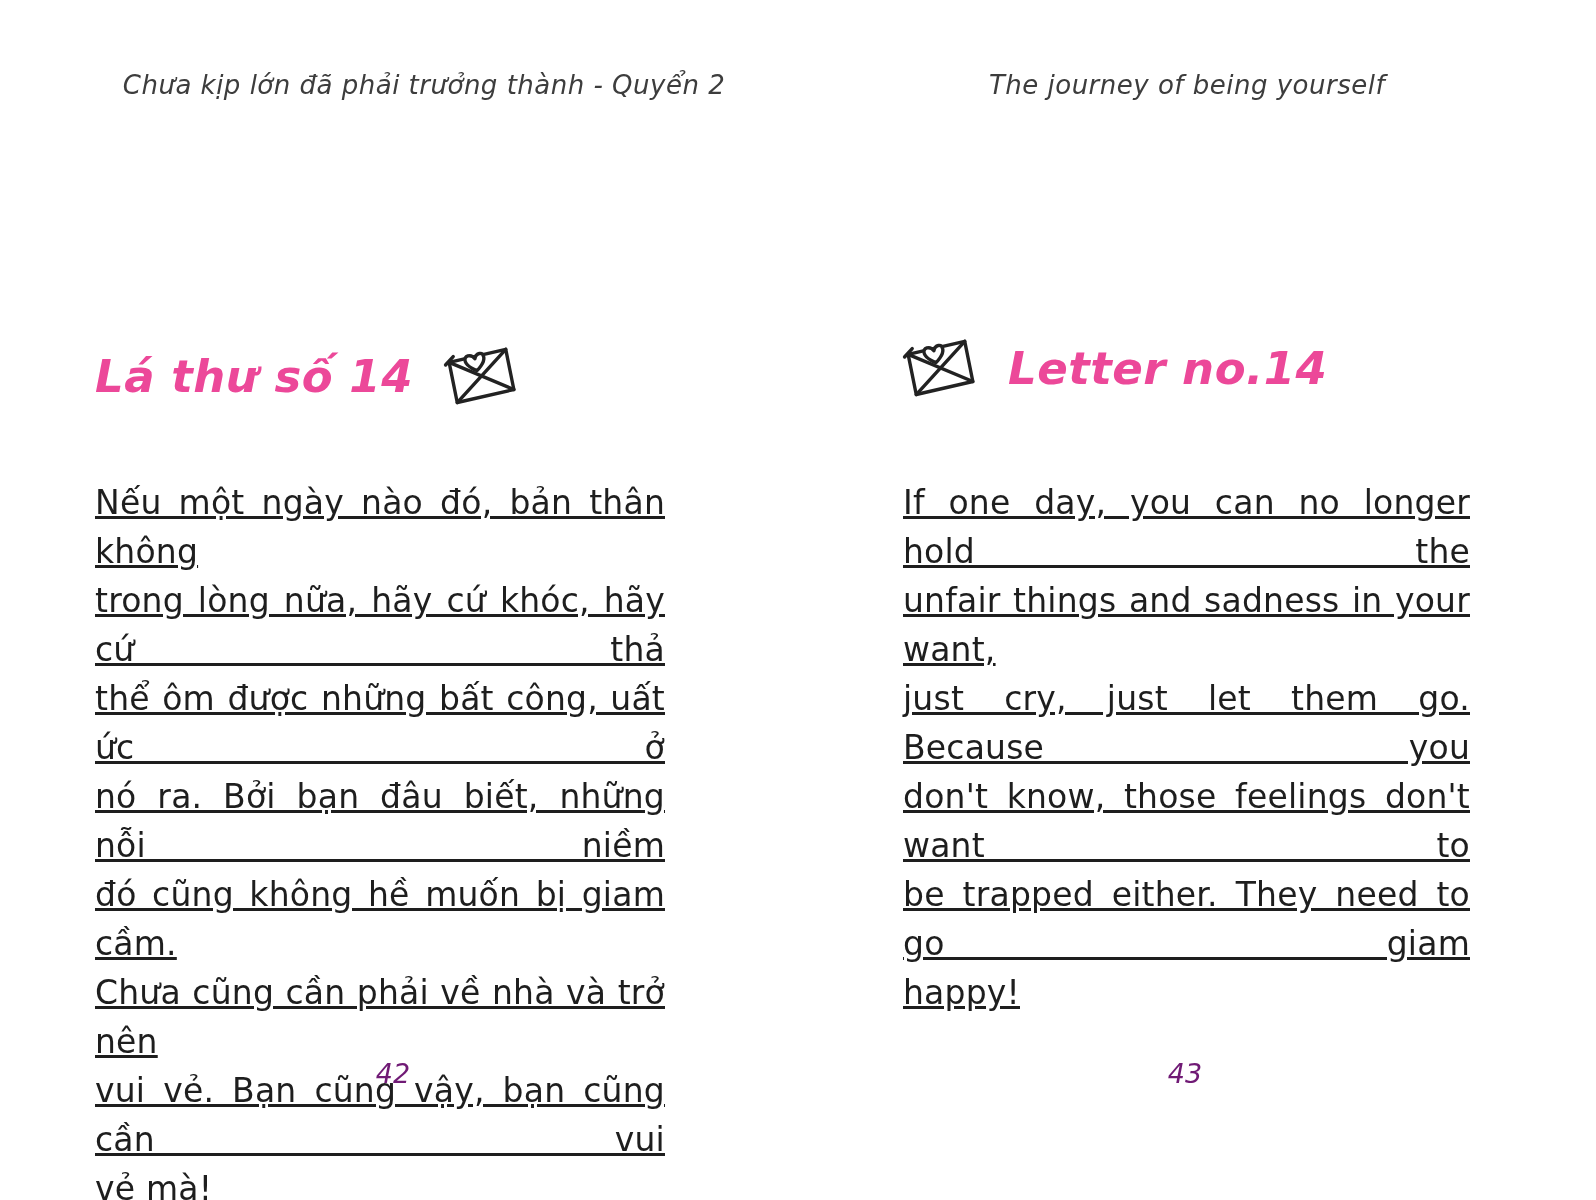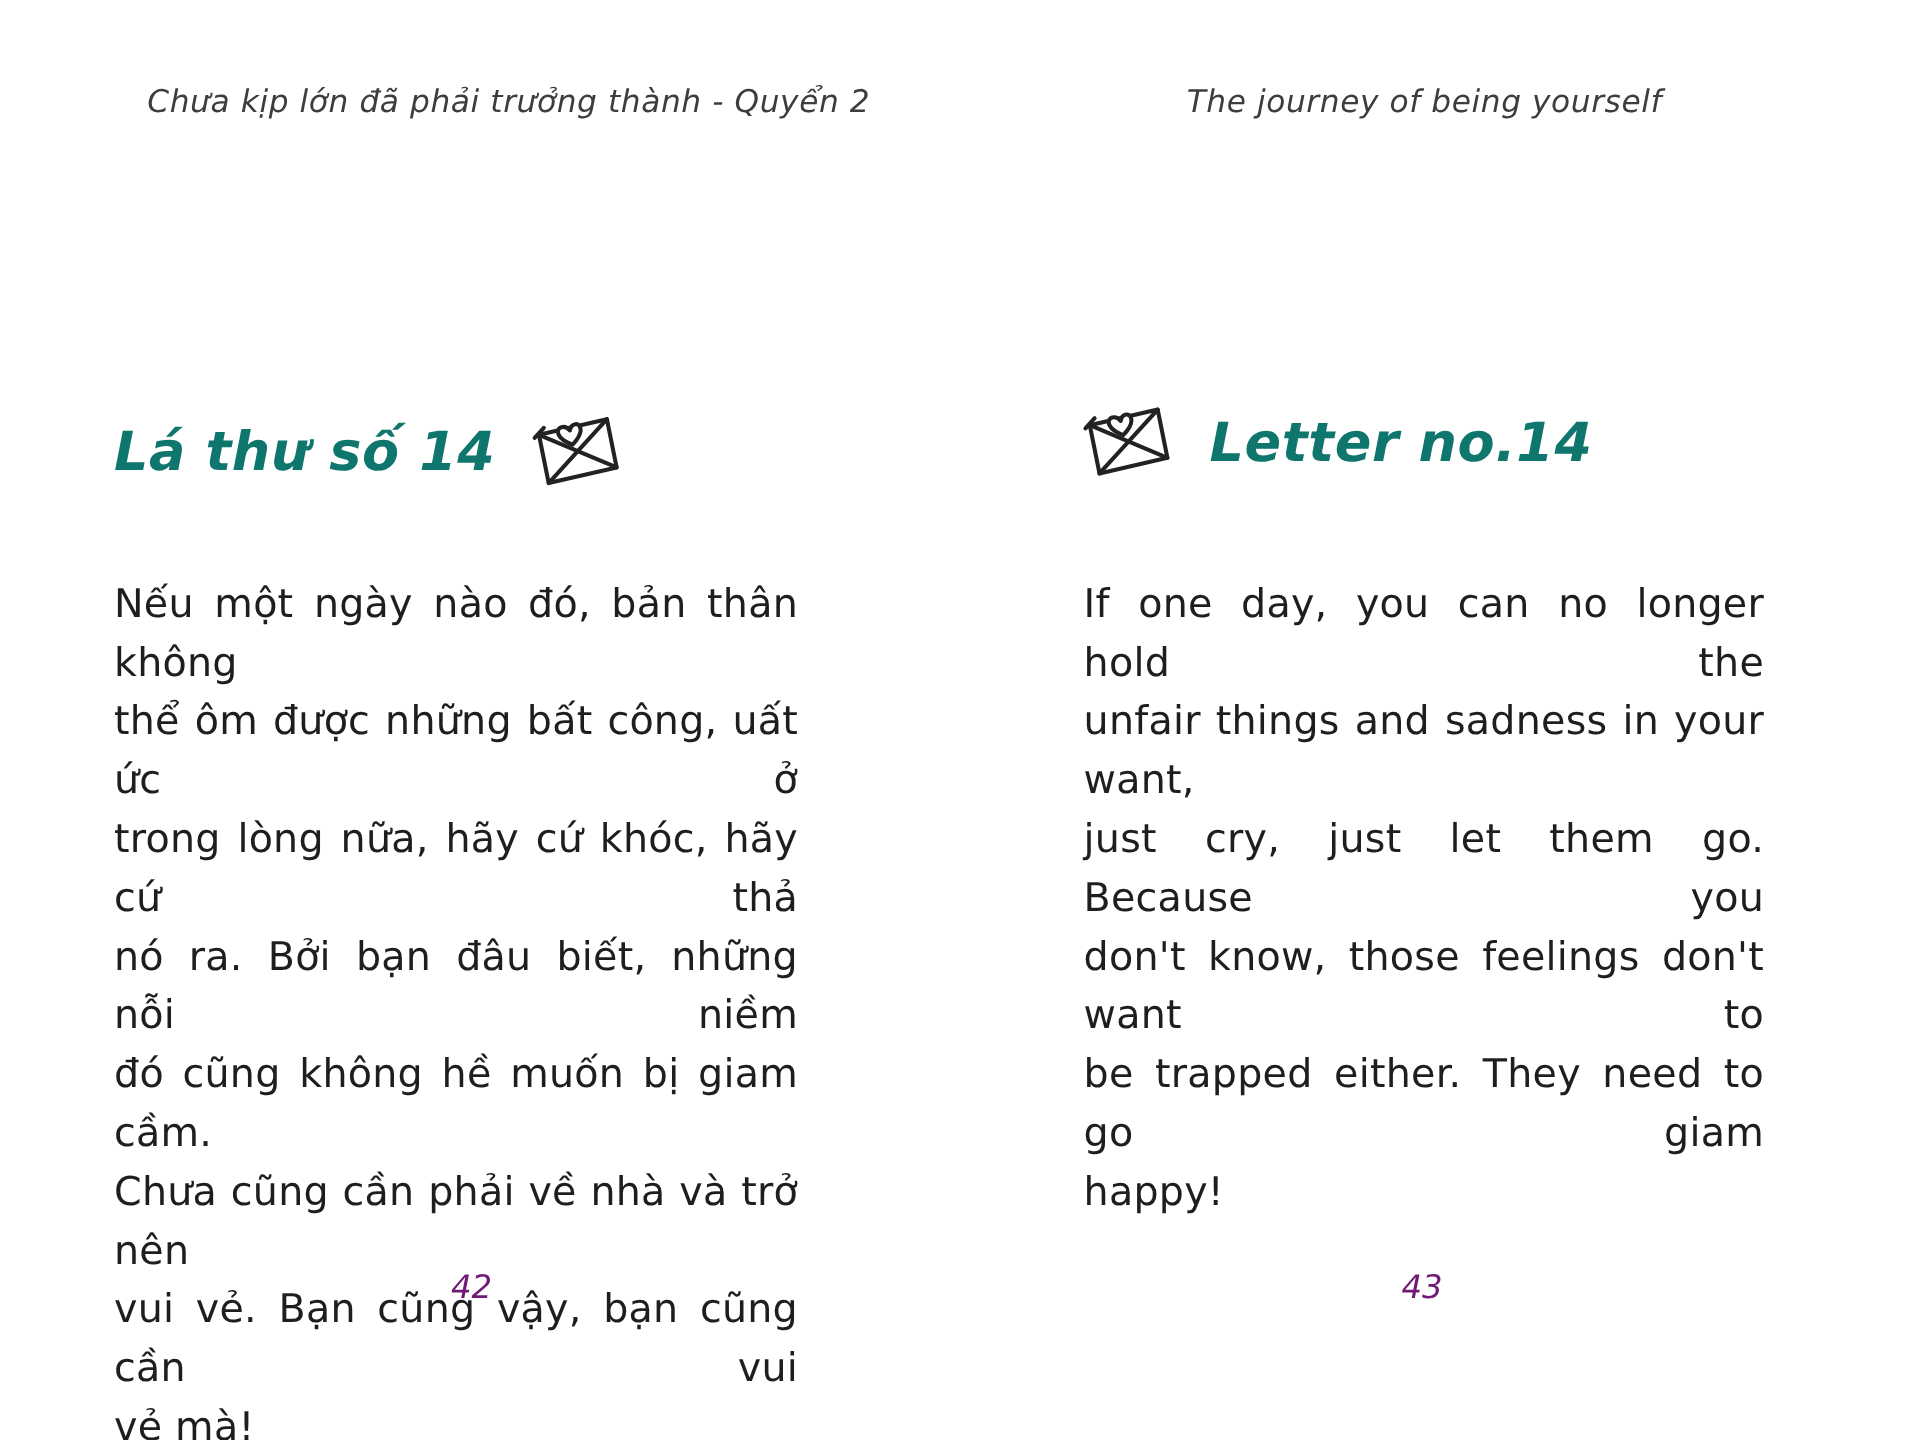--- a/index.html
+++ b/index.html
@@ -34,37 +34,37 @@
     display: flex;
     align-items: center;
     gap: 28px;
   }
   .title-row.left-pos  { left: 95px;  top: 338px; }
   .title-row.right-pos { left: 900px; top: 330px; }
   .title-text {
     font-size: 45px;
     font-weight: bold;
     font-style: italic;
-    color: #0f766e;
+    color: #ec4899;
     white-space: nowrap;
     letter-spacing: 0.5px;
   }
   .envelope { display: inline-block; line-height: 0; }
 
   .body-text {
     position: absolute;
     top: 478px;
     font-size: 33px;
     line-height: 49px;
     color: #1e1e1e;
     letter-spacing: 0.2px;
   }
   .body-text.left-pos  { left: 95px;  width: 570px; }
   .body-text.right-pos { left: 903px; width: 567px; }
-  .body-line { text-align: left; }
+  .body-line { text-align: left; text-decoration: underline; }
   .body-line.just {
     text-align: justify;
     text-align-last: justify;
   }
 
   .page-number {
     position: absolute;
     top: 1058px;
     font-size: 27px;
     font-style: italic;
@@ -92,22 +92,22 @@
           <line x1="69" y1="16" x2="12" y2="60"></line>
           <path d="M7 21 l9 -7"></path>
           <path d="M37 20 c-3 -6 -11 -5 -10 1 c1 6 10 11 10 11 c0 0 9 -6 9 -12 c0 -6 -7 -6 -9 0 z" fill="#ffffff"></path>
         </g>
       </svg>
     </span>
   </div>
 
   <div class="body-text left-pos">
       <div class="body-line just">Nếu một ngày nào đó, bản thân không</div>
+      <div class="body-line just">trong lòng nữa, hãy cứ khóc, hãy cứ thả</div>
       <div class="body-line just">thể ôm được những bất công, uất ức ở</div>
-      <div class="body-line just">trong lòng nữa, hãy cứ khóc, hãy cứ thả</div>
       <div class="body-line just">nó ra. Bởi bạn đâu biết, những nỗi niềm</div>
       <div class="body-line just">đó cũng không hề muốn bị giam cầm.</div>
       <div class="body-line just">Chưa cũng cần phải về nhà và trở nên</div>
       <div class="body-line just">vui vẻ. Bạn cũng vậy, bạn cũng cần vui</div>
       <div class="body-line">vẻ mà!</div>
     </div>
 
   <div class="page-number left">42</div>
 
   <div class="running-header right">The journey of being yourself</div>

